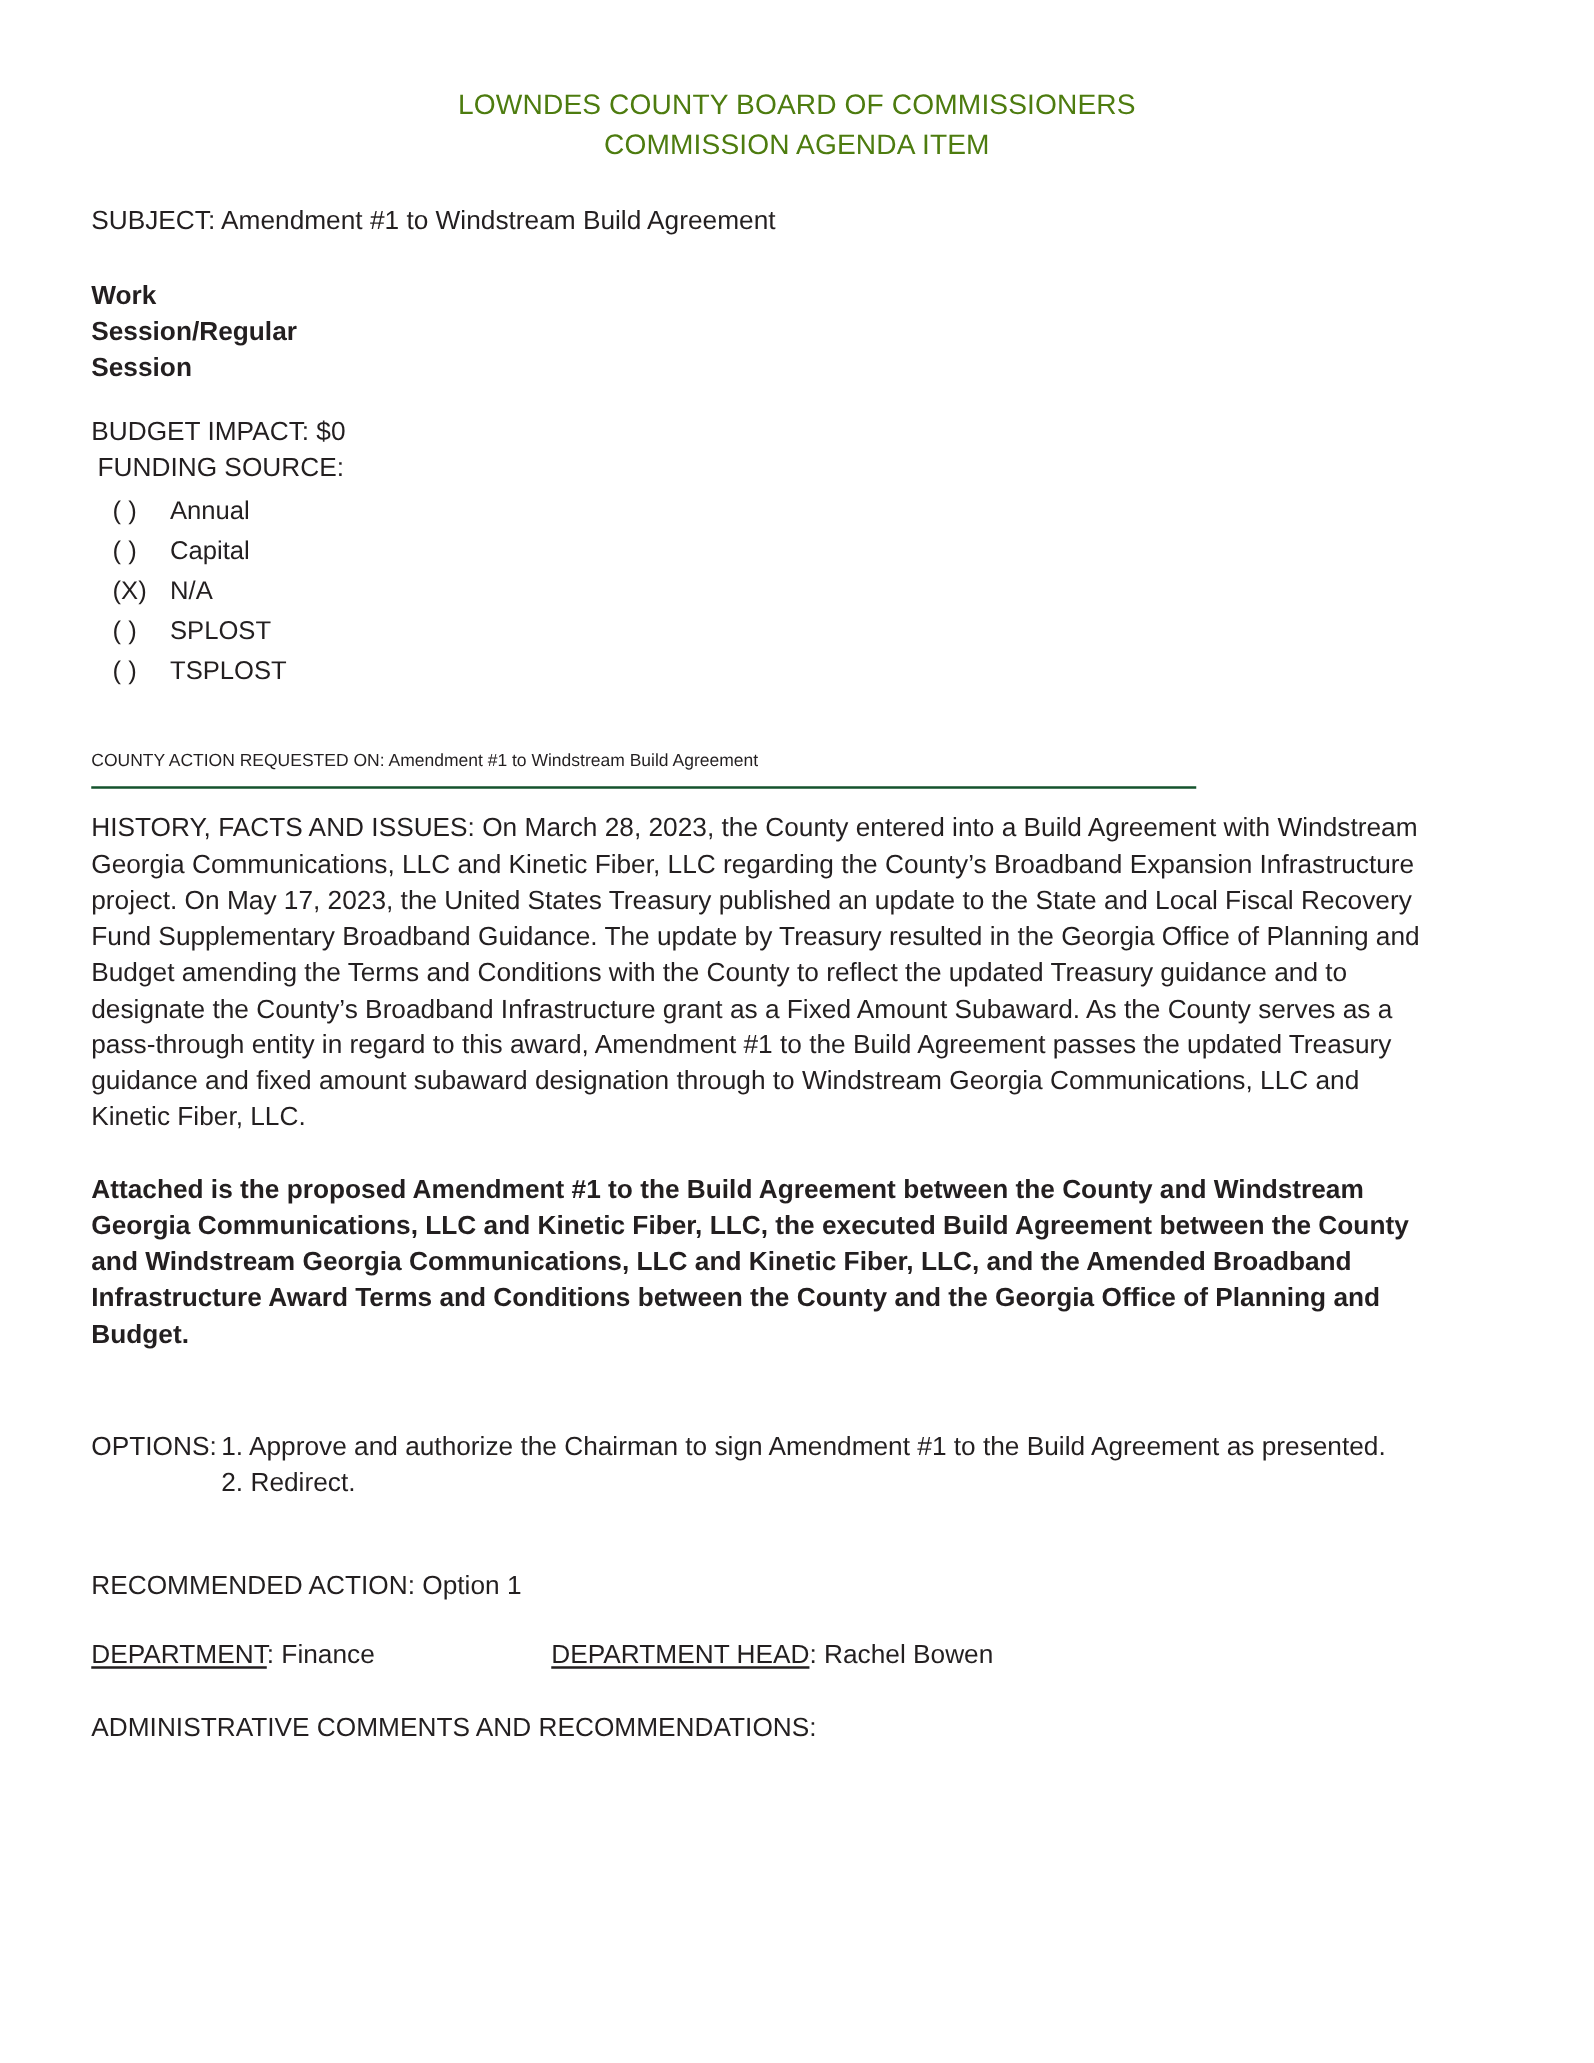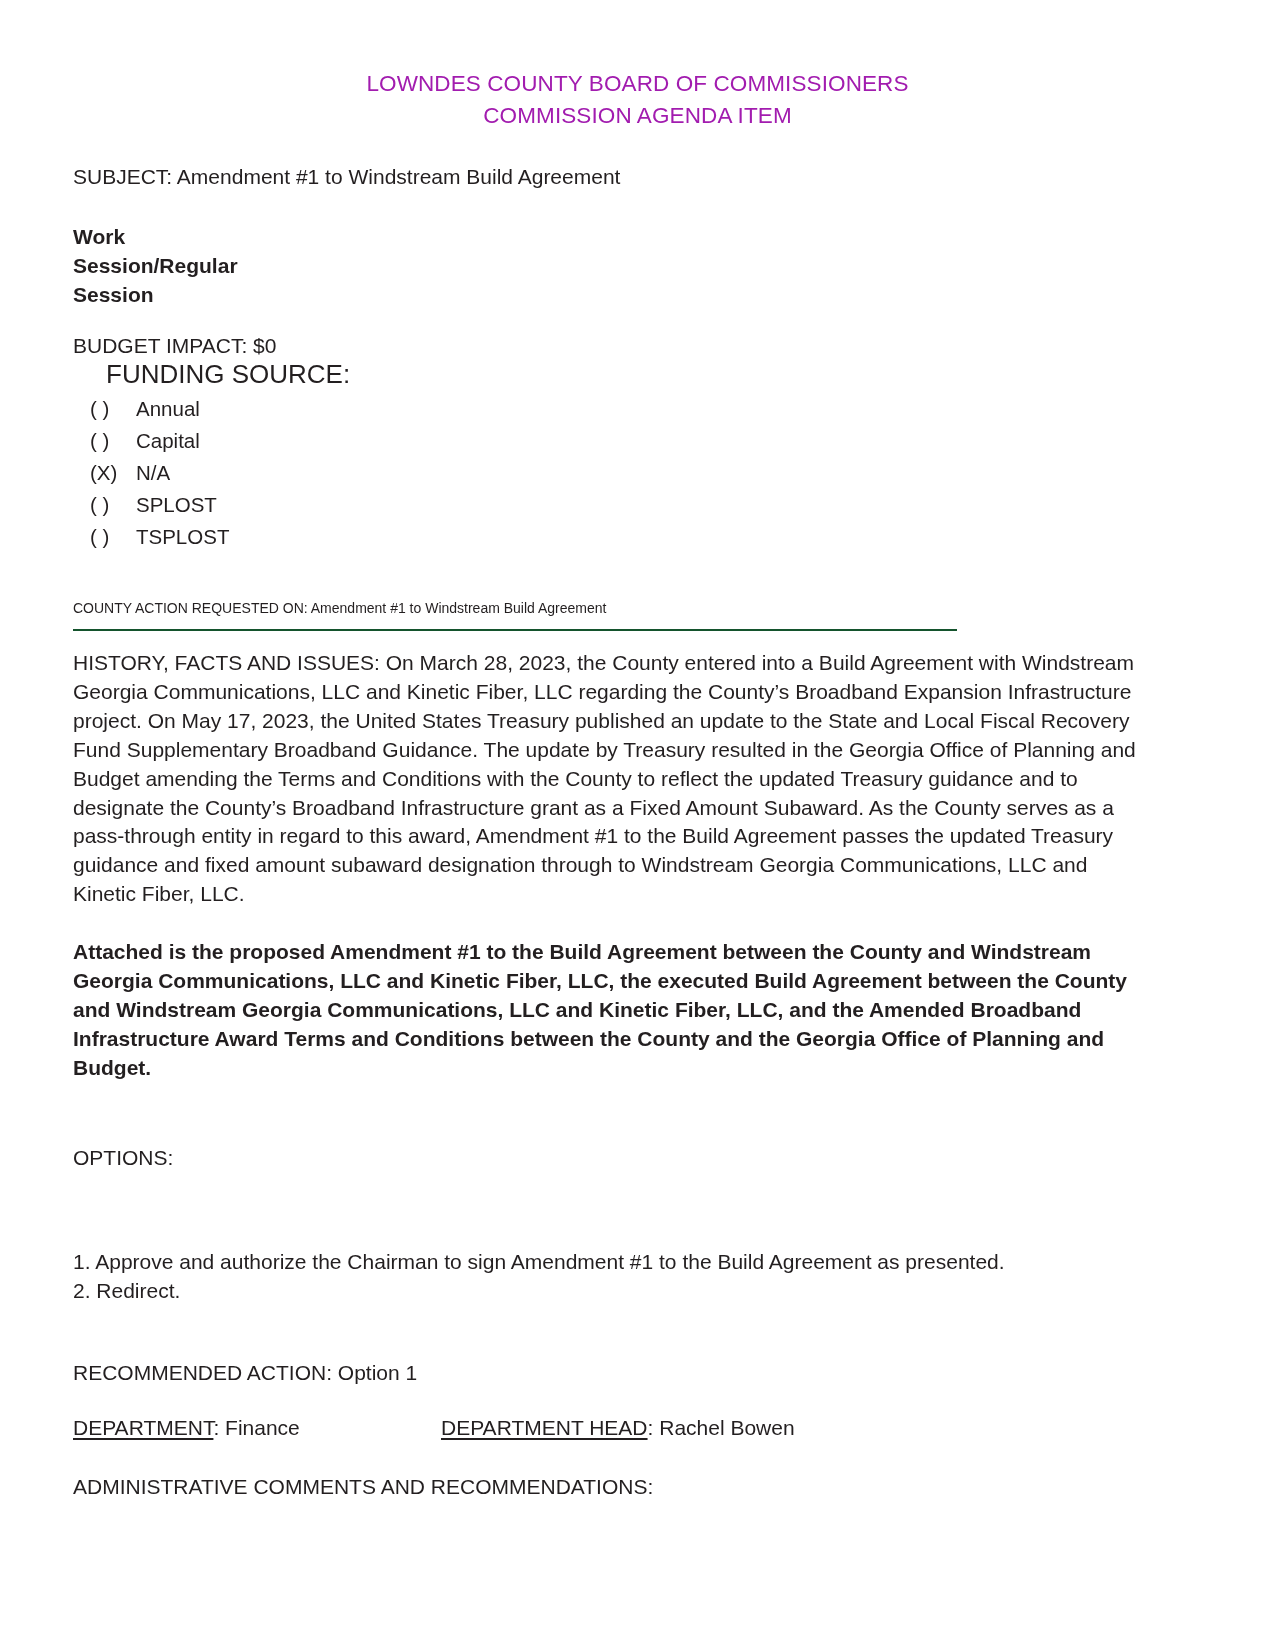--- a/index.html
+++ b/index.html
@@ -26,21 +26,21 @@
 
   
   .doc-header {
     text-align: center;
     padding-top: 68px;
   }
   .doc-header .hline {
     font-size: 22.5px;
     line-height: 32px;
     letter-spacing: 0.1px;
-    color: #a21caf;
+    color: #4d7c0f;
   }
 
   
   .body-wrap {
     margin-left: 73px;
     margin-right: 60px;
     margin-top: 30px;
   }
 
   
@@ -73,24 +73,23 @@
 
   
   .budget-block {
     margin-top: 22px;
   }
   .budget-impact {
     font-size: 21px;
     line-height: 29px;
   }
   .funding-label {
-    font-size: 26px;
+    font-size: 21px;
     line-height: 29px;
     padding-left: 5px;
-    margin-left: 28px;
   }
   .funding-list {
     margin-top: 4px;
   }
   .funding-item {
     display: flex;
     font-size: 20.5px;
     line-height: 32px;
     padding-left: 17px;
   }
@@ -126,21 +125,20 @@
     margin-top: 29px;
     font-weight: bold;
   }
 
   
   .options-block {
     margin-top: 60px;
     display: flex;
     font-size: 21px;
     line-height: 29.5px;
-    flex-direction: column;
   }
   .options-label {
     flex: 0 0 104px;
     width: 104px;
   }
   .options-items {
     flex: 1 1 auto;
   }
   .options-items .opt-1 { width: 980px; }
   .options-items .opt-indent { display: block; }

